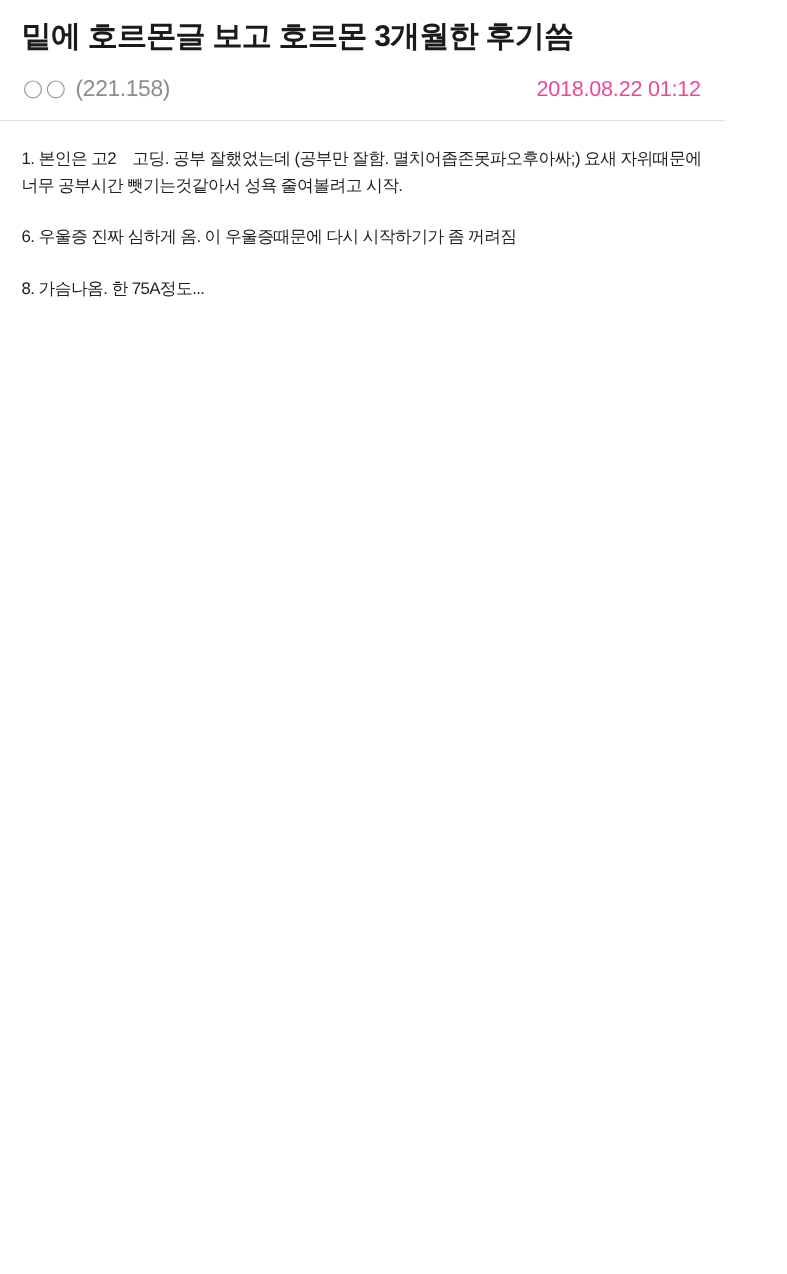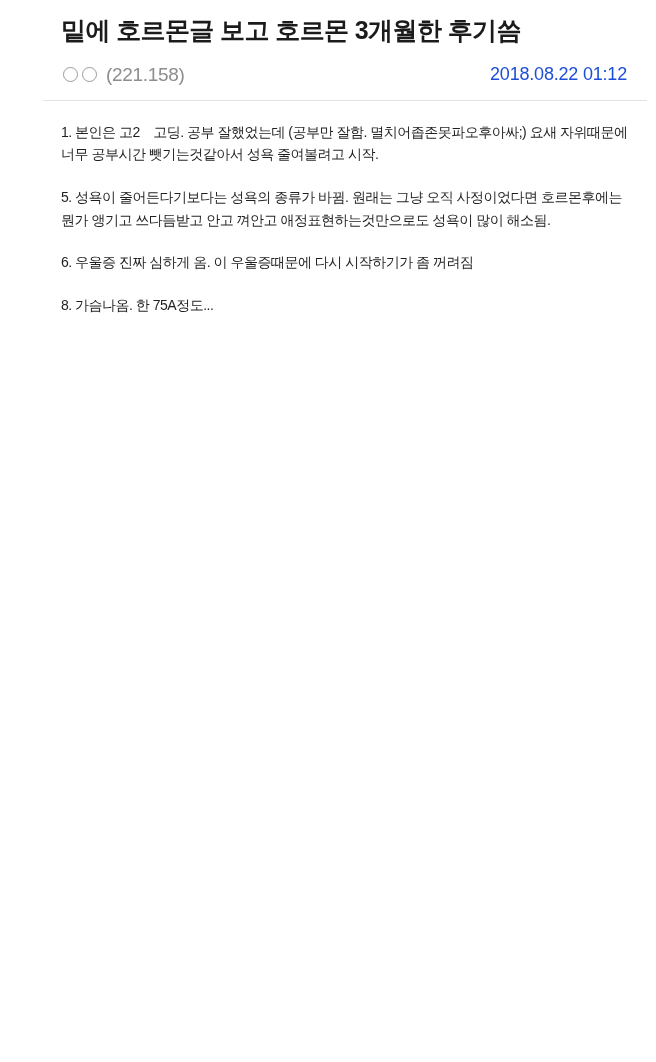--- a/index.html
+++ b/index.html
@@ -12,21 +12,20 @@
     height: 1062px;
     font-family: "Liberation Sans", "DejaVu Sans", sans-serif;
     color: #222222;
     overflow: hidden;
   }
   .page {
     width: 604px;
     height: 1062px;
     box-sizing: border-box;
     position: relative;
-    margin-left: 43px;
   }
   .post-title {
     font-size: 25px;
     font-weight: 700;
     color: #1b1b1b;
     letter-spacing: -0.6px;
     padding: 14px 18px 0 18px;
     line-height: 1.35;
   }
   .meta-row {
@@ -54,21 +53,21 @@
     border: 1.6px solid #9a9a9a;
     border-radius: 50%;
     display: inline-block;
   }
   .meta-ip {
     color: #8d8d8d;
     font-size: 19px;
     letter-spacing: -0.3px;
   }
   .meta-date {
-    color: #1d4ed8;
+    color: #ec4899;
     font-size: 18px;
     letter-spacing: -0.2px;
   }
   .stats-row {
     display: flex;
     align-items: center;
     justify-content: space-between;
     padding: 10px 20px 0 20px;
   }
   .stats-left {
@@ -162,18 +161,17 @@
       <span class="meta-ip">(221.158)</span>
     </div>
     <div class="meta-date">2018.08.22 01:12</div>
   </div>
 
 
   <div class="divider"></div>
 
   <div class="content">
     <p class="para">1. 본인은 고2    고딩. 공부 잘했었는데 (공부만 잘함. 멸치어좁존못파오후아싸;) 요새 자위때문에 너무 공부시간 뺏기는것같아서 성욕 줄여볼려고 시작.</p>
-    <p class="para">5. 성욕이 줄어든다기보다는 성욕의 종류가 바뀜. 원래는 그냥 오직 사정이었다면 호르몬후에는 뭔가 앵기고 쓰다듬받고 안고 껴안고 애정표현하는것만으로도 성욕이 많이 해소됨.</p>
     <p class="para">6. 우울증 진짜 심하게 옴. 이 우울증때문에 다시 시작하기가 좀 꺼려짐</p>
     <p class="para gap-big">8. 가슴나옴. 한 75A정도...</p>
   </div>
 
 </div>
 
 </body></html>

